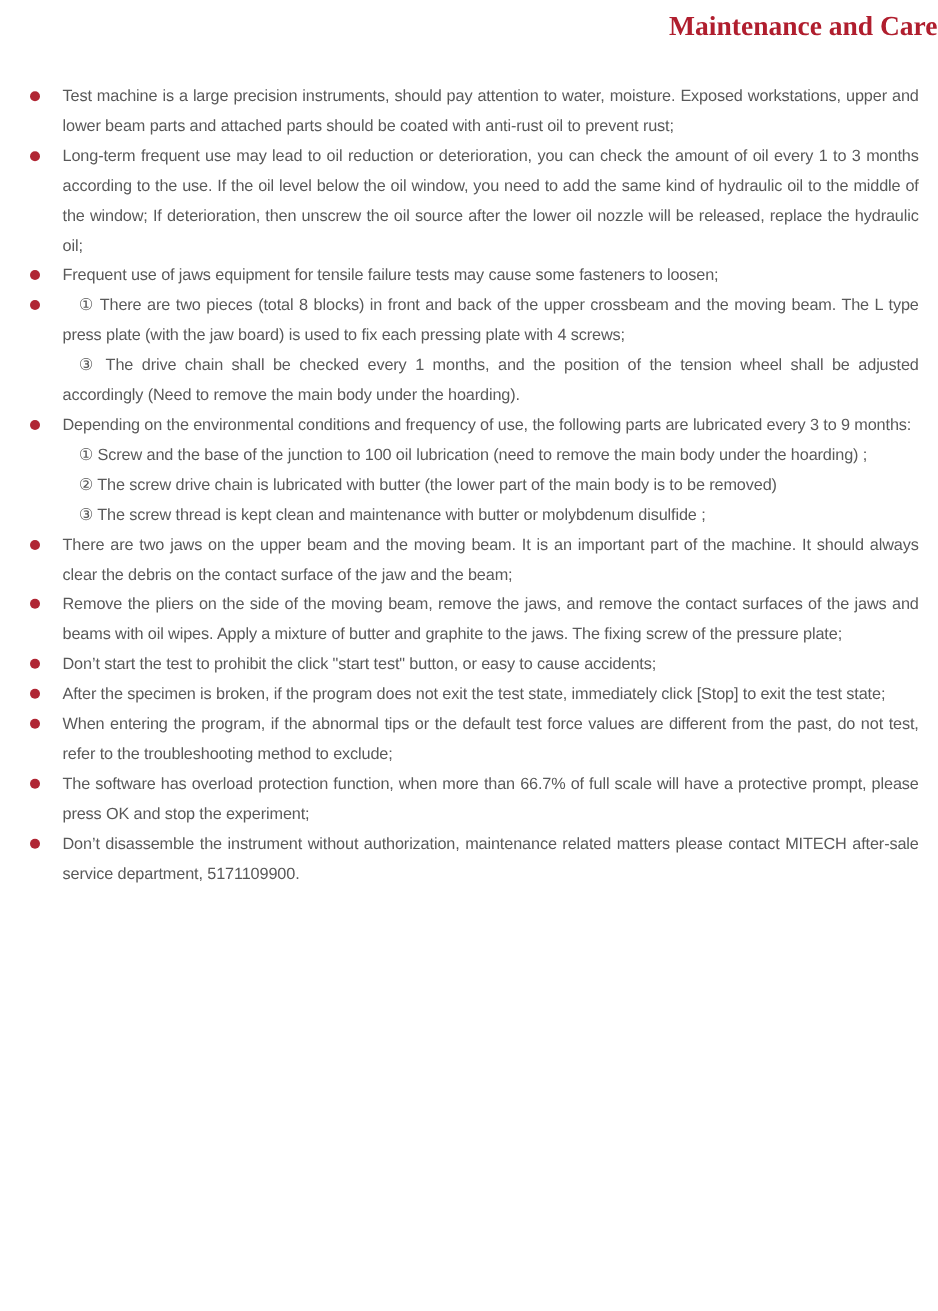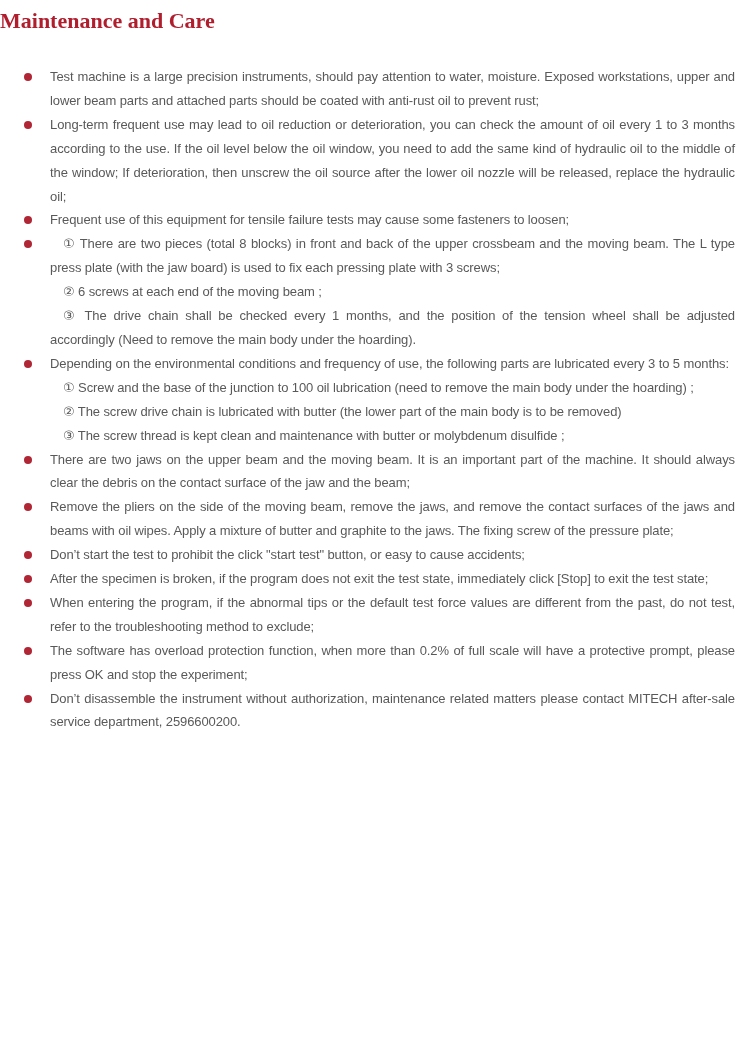--- a/index.html
+++ b/index.html
@@ -15,21 +15,21 @@
   }
   .page {
     width: 750px;
     height: 1049px;
     background: var(--bg, #ffffff);
     box-sizing: border-box;
   }
   .title {
     margin: 0;
     padding-top: 7px;
-    text-align: left;
+    text-align: right;
     font-family: "Liberation Serif", "DejaVu Serif", serif;
     font-weight: 700;
     font-size: 22px;
     line-height: 27px;
     color: var(--title-color, #b01e2e);
   }
   .list {
     margin-top: 31px;
   }
   .item {
@@ -77,37 +77,36 @@
   <div class="item">
     <span class="bullet"></span>
     <div class="item-body">
           <p class="para">Long-term frequent use may lead to oil reduction or deterioration, you can check the amount of oil every 1 to 3 months according to the use. If the oil level below the oil window, you need to add the same kind of hydraulic oil to the middle of the window; If deterioration, then unscrew the oil source after the lower oil nozzle will be released, replace the hydraulic oil;</p>
         </div>
   </div>
 
   <div class="item">
     <span class="bullet"></span>
     <div class="item-body">
-          <p class="para">Frequent use of this equipment for tensile failure tests may cause some fasteners to loosen;</p>
+          <p class="para">Frequent use of jaws equipment for tensile failure tests may cause some fasteners to loosen;</p>
         </div>
   </div>
 
   <div class="item">
     <span class="bullet"></span>
     <div class="item-body">
-          <p class="para sub">① There are two pieces (total 8 blocks) in front and back of the upper crossbeam and the moving beam. The L type press plate (with the jaw board) is used to fix each pressing plate with 3 screws;</p>
-          <p class="para sub">② 6 screws at each end of the moving beam ;</p>
+          <p class="para sub">① There are two pieces (total 8 blocks) in front and back of the upper crossbeam and the moving beam. The L type press plate (with the jaw board) is used to fix each pressing plate with 4 screws;</p>
           <p class="para sub">③ The drive chain shall be checked every 1 months, and the position of the tension wheel shall be adjusted accordingly (Need to remove the main body under the hoarding).</p>
         </div>
   </div>
 
   <div class="item">
     <span class="bullet"></span>
     <div class="item-body">
-          <p class="para">Depending on the environmental conditions and frequency of use, the following parts are lubricated every 3 to 5 months:</p>
+          <p class="para">Depending on the environmental conditions and frequency of use, the following parts are lubricated every 3 to 9 months:</p>
           <p class="para sub">① Screw and the base of the junction to 100 oil lubrication (need to remove the main body under the hoarding) ;</p>
           <p class="para sub">② The screw drive chain is lubricated with butter (the lower part of the main body is to be removed)</p>
           <p class="para sub">③ The screw thread is kept clean and maintenance with butter or molybdenum disulfide ;</p>
         </div>
   </div>
 
   <div class="item">
     <span class="bullet"></span>
     <div class="item-body">
           <p class="para">There are two jaws on the upper beam and the moving beam. It is an important part of the machine. It should always clear the debris on the contact surface of the jaw and the beam;</p>
@@ -139,24 +138,24 @@
     <span class="bullet"></span>
     <div class="item-body">
           <p class="para">When entering the program, if the abnormal tips or the default test force values are different from the past, do not test, refer to the troubleshooting method to exclude;</p>
         </div>
   </div>
 
 
   <div class="item">
     <span class="bullet"></span>
     <div class="item-body">
-          <p class="para">The software has overload protection function, when more than 0.2% of full scale will have a protective prompt, please press OK and stop the experiment;</p>
+          <p class="para">The software has overload protection function, when more than 66.7% of full scale will have a protective prompt, please press OK and stop the experiment;</p>
         </div>
   </div>
 
   <div class="item">
     <span class="bullet"></span>
     <div class="item-body">
-          <p class="para">Don’t disassemble the instrument without authorization, maintenance related matters please contact MITECH after-sale service department, 2596600200.</p>
+          <p class="para">Don’t disassemble the instrument without authorization, maintenance related matters please contact MITECH after-sale service department, 5171109900.</p>
         </div>
   </div>
 </div>
 </div>
 
 </body></html>

